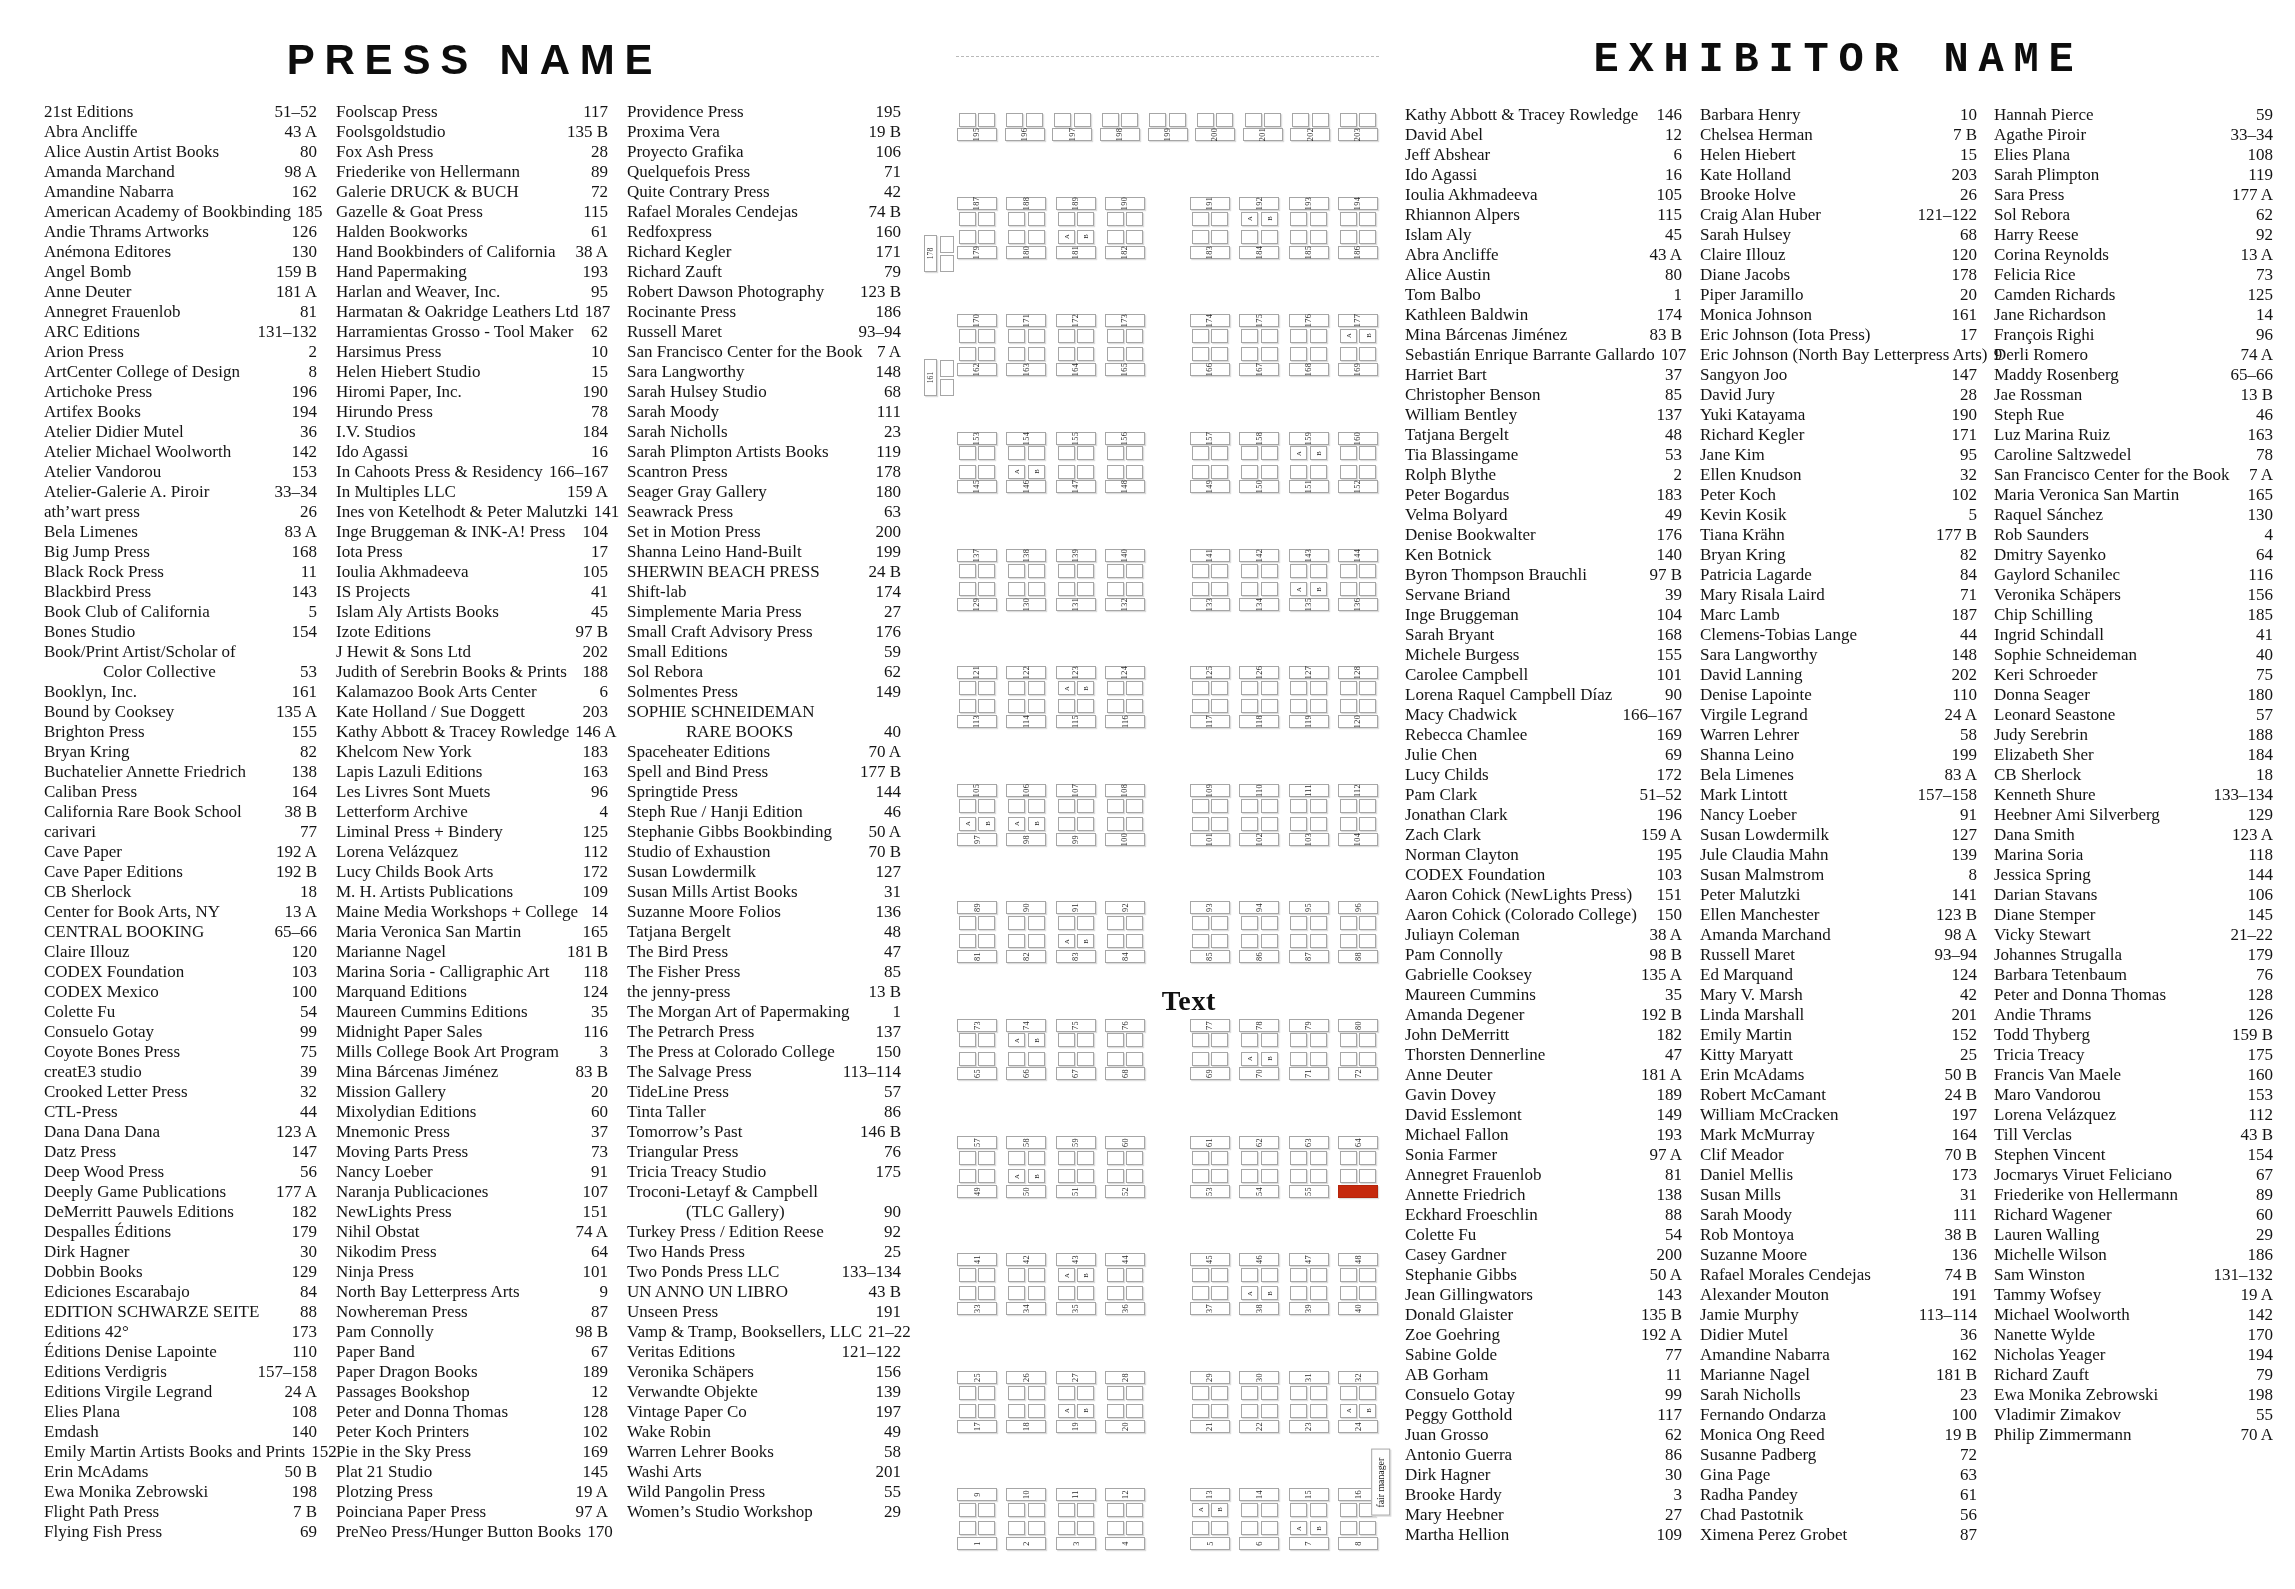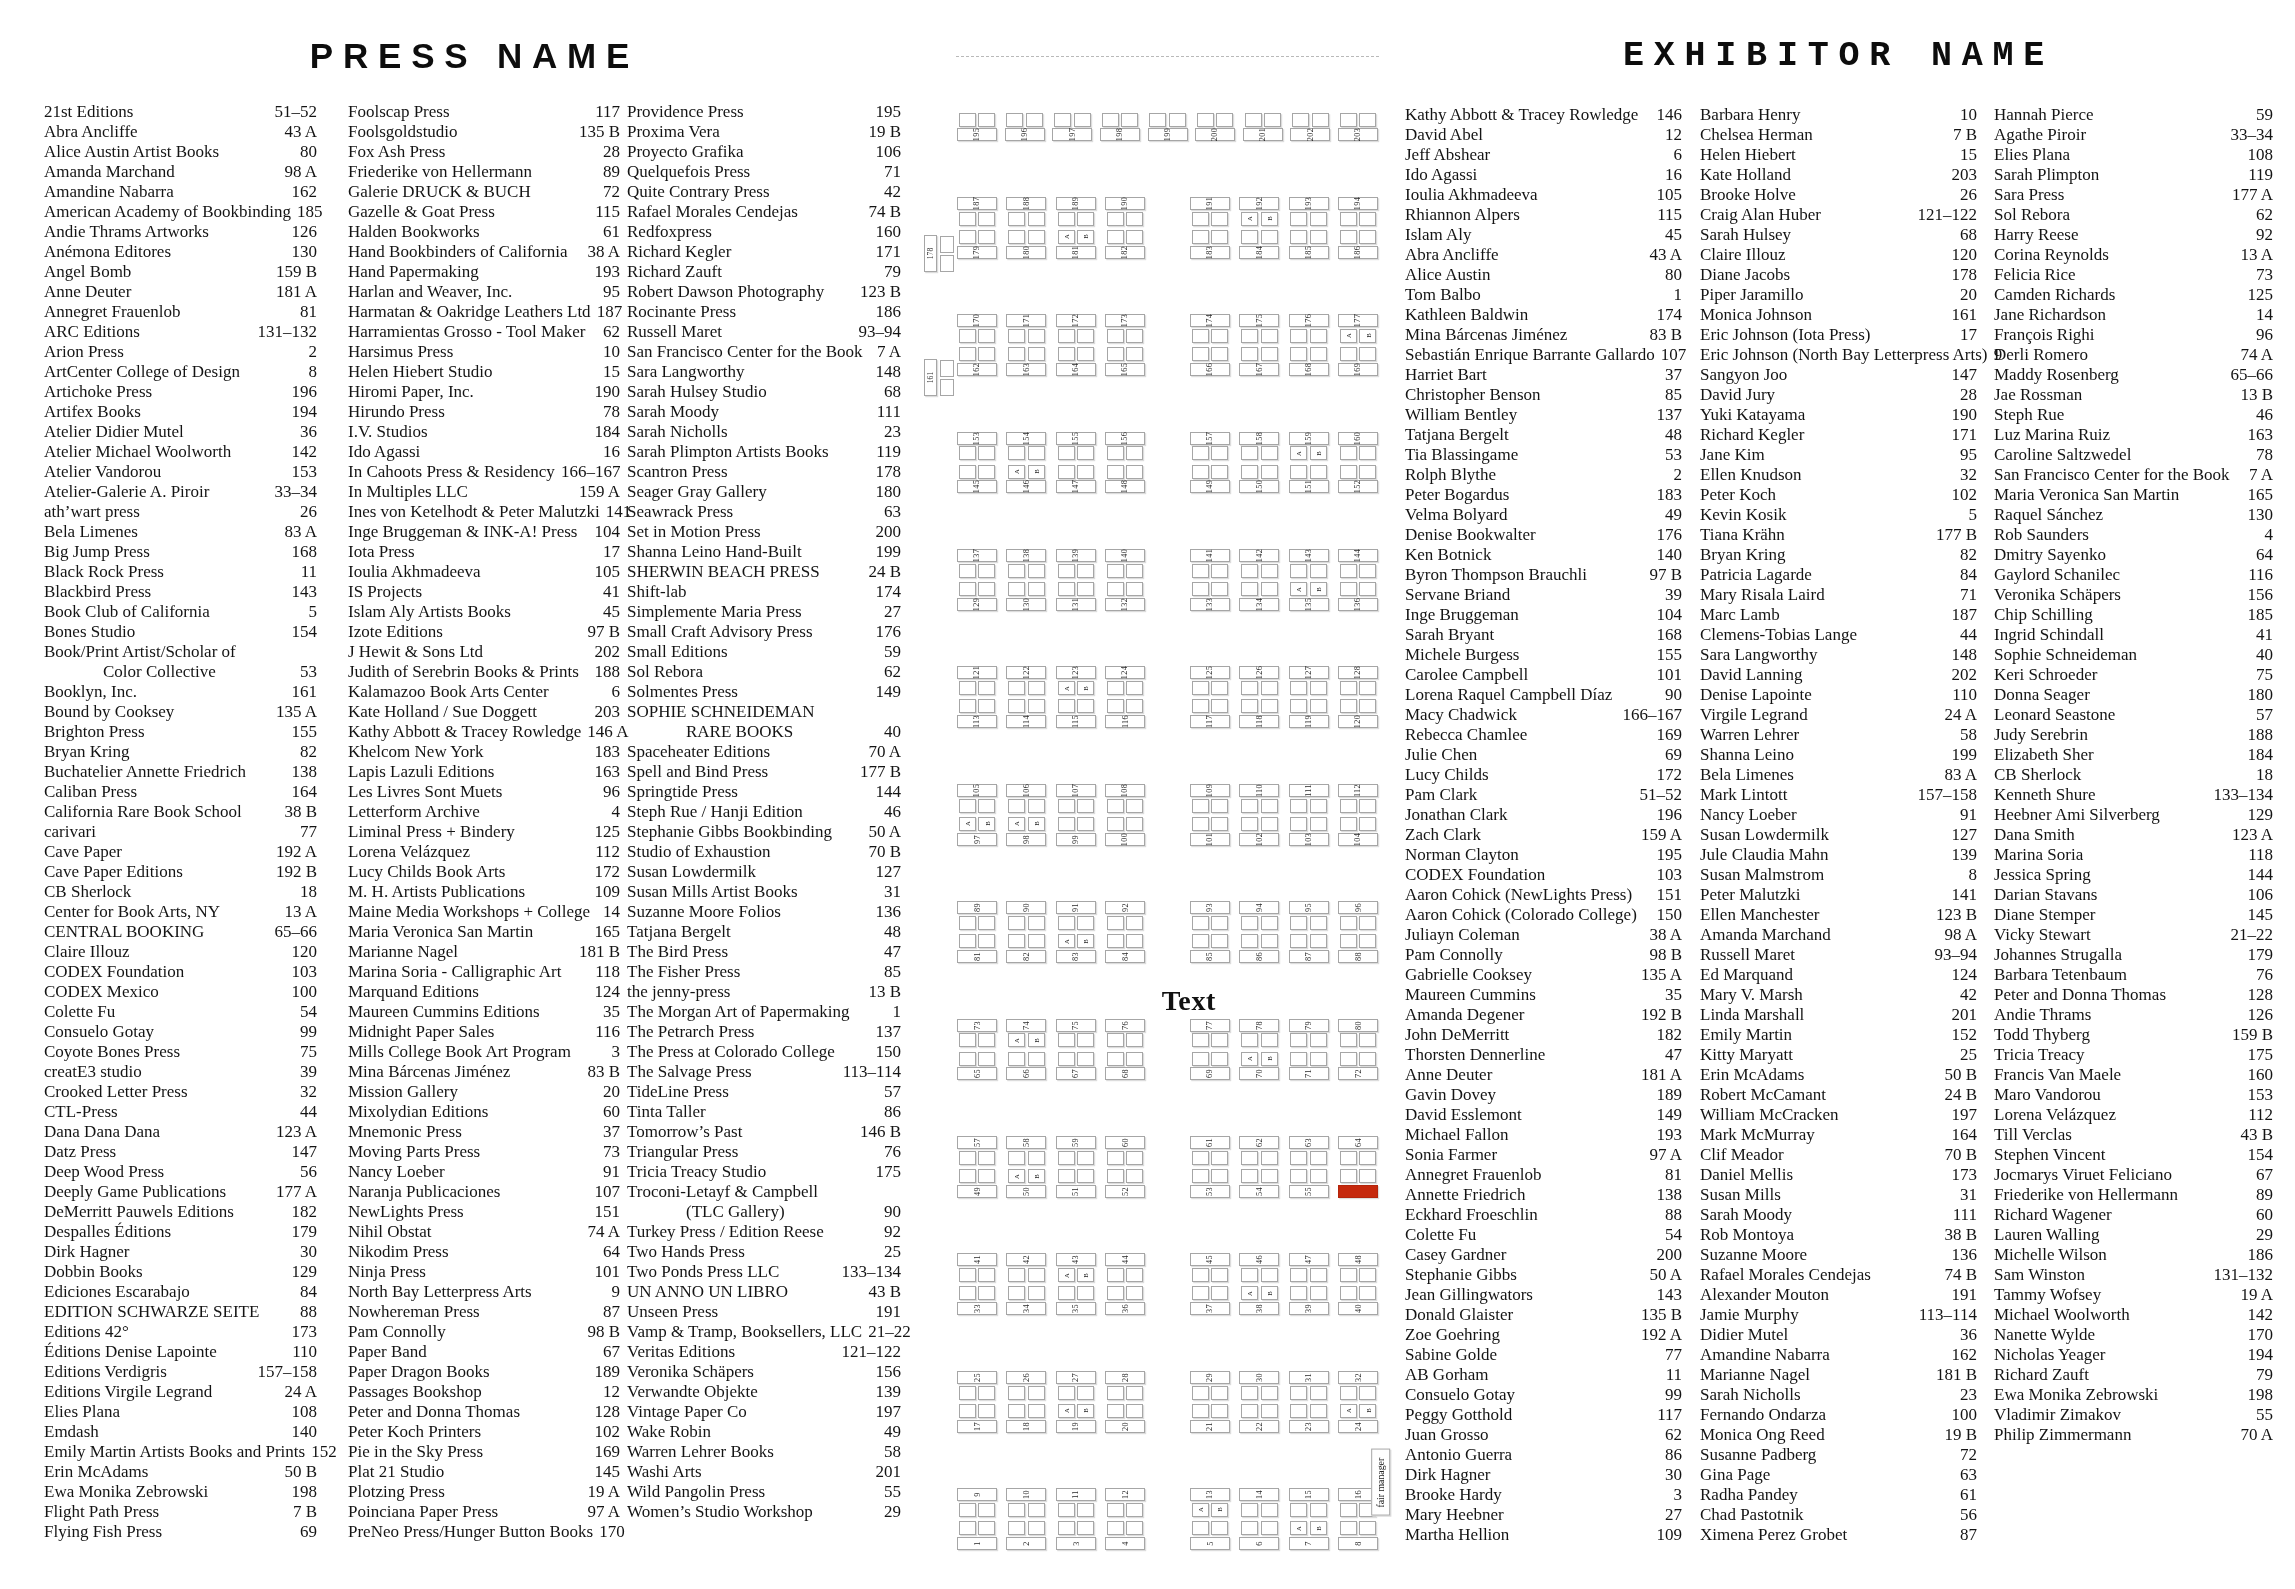--- a/index.html
+++ b/index.html
@@ -1,31 +1,31 @@
 <!DOCTYPE html>
 <html style="font-size:9.8px"><head>
 <meta charset="utf-8">
 <style>
   html,body{margin:0;padding:0;background:#ffffff;}
   body{width:2295px;height:1589px;position:relative;overflow:hidden;
        font-family:"Liberation Serif","DejaVu Serif",serif;color:#141414;}
 
   .big-title{position:absolute;top:36px;font-family:"Liberation Sans","DejaVu Sans",sans-serif;
-       font-weight:700;font-size:35px;letter-spacing:9.8px;color:#0d0d0d;text-align:center;}
+       font-weight:700;font-size:42px;letter-spacing:9.8px;color:#0d0d0d;text-align:center;}
   #press-title{left:44px;width:861px;}
   #exhibitor-title{left:1404px;width:869px;font-family:Liberation Mono, monospace;}
 
   .col{position:absolute;top:102px;}
   .col .row{display:flex;justify-content:space-between;align-items:baseline;
        height:20px;line-height:20px;white-space:nowrap;}
   .col .nm{font-size:17px;}
   .col .nm.ind{padding-left:59px;}
   .col .bn{font-size:17px;padding-left:6.1px;}
   #press-col-1{left:44px;width:273px;}
-  #press-col-2{left:348px;width:272px;}
+  #press-col-2{left:336px;width:272px;}
   #press-col-3{left:627px;width:274px;text-align:center;}
   #exh-col-1{left:1405px;top:105px;width:277px;}
   #exh-col-2{left:1700px;top:105px;width:277px;}
   #exh-col-3{left:1994px;top:105px;width:279px;}
 
   
   #floor-map{position:absolute;left:956px;top:56px;width:423px;height:1494px;}
   #map-flex{position:absolute;inset:0;display:flex;flex-direction:column;justify-content:space-between;}
   .dashline{border-top:1.2px dashed #b9b9b9;height:0;width:100%;}
   .map-row{display:flex;justify-content:space-between;width:100%;}

